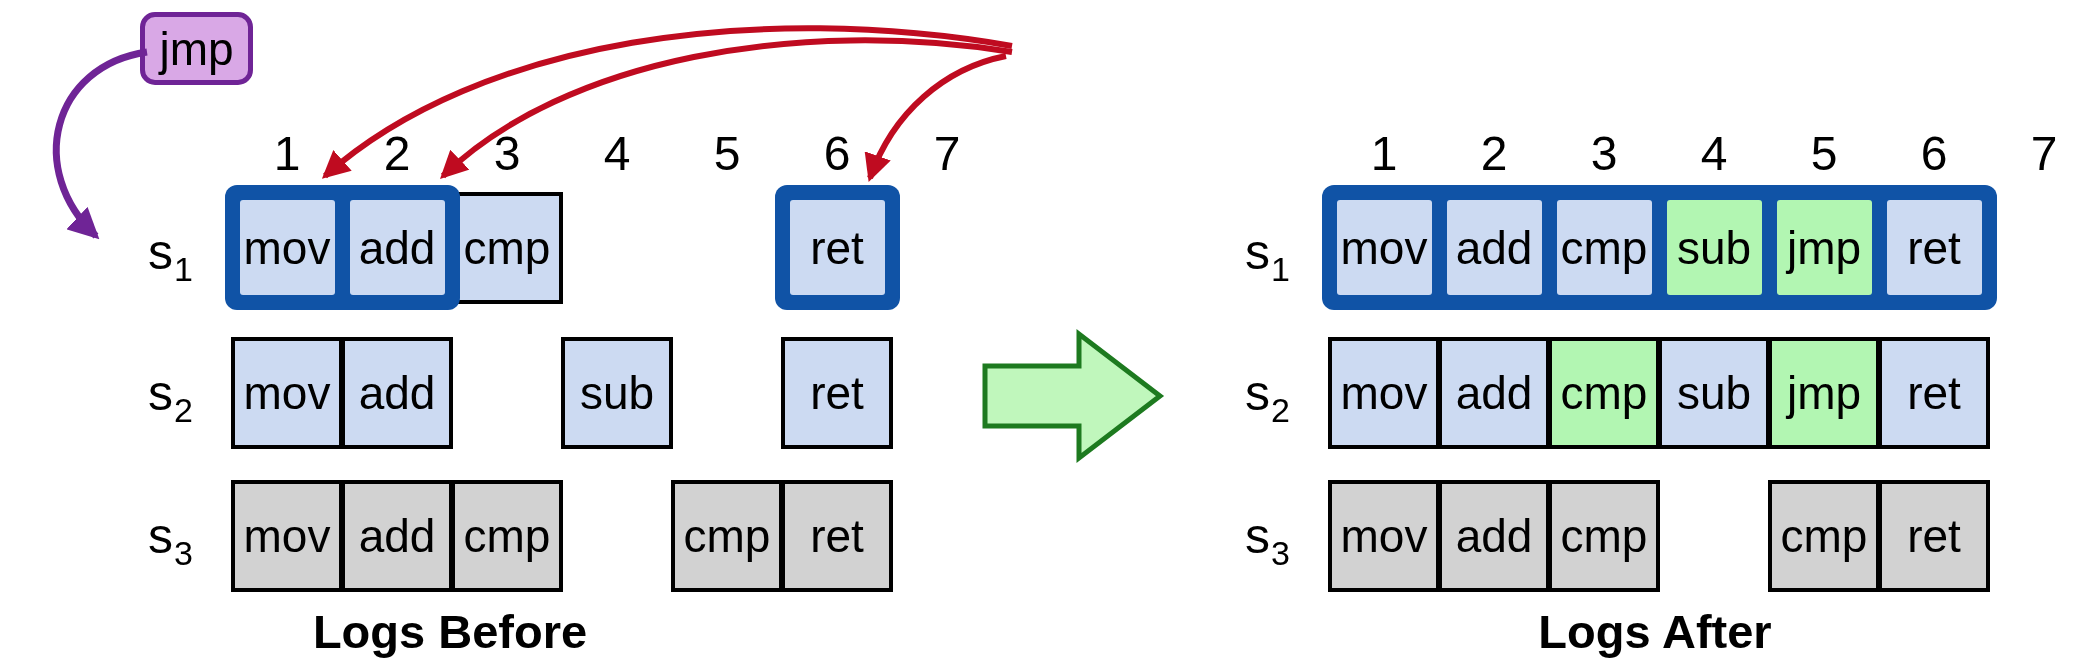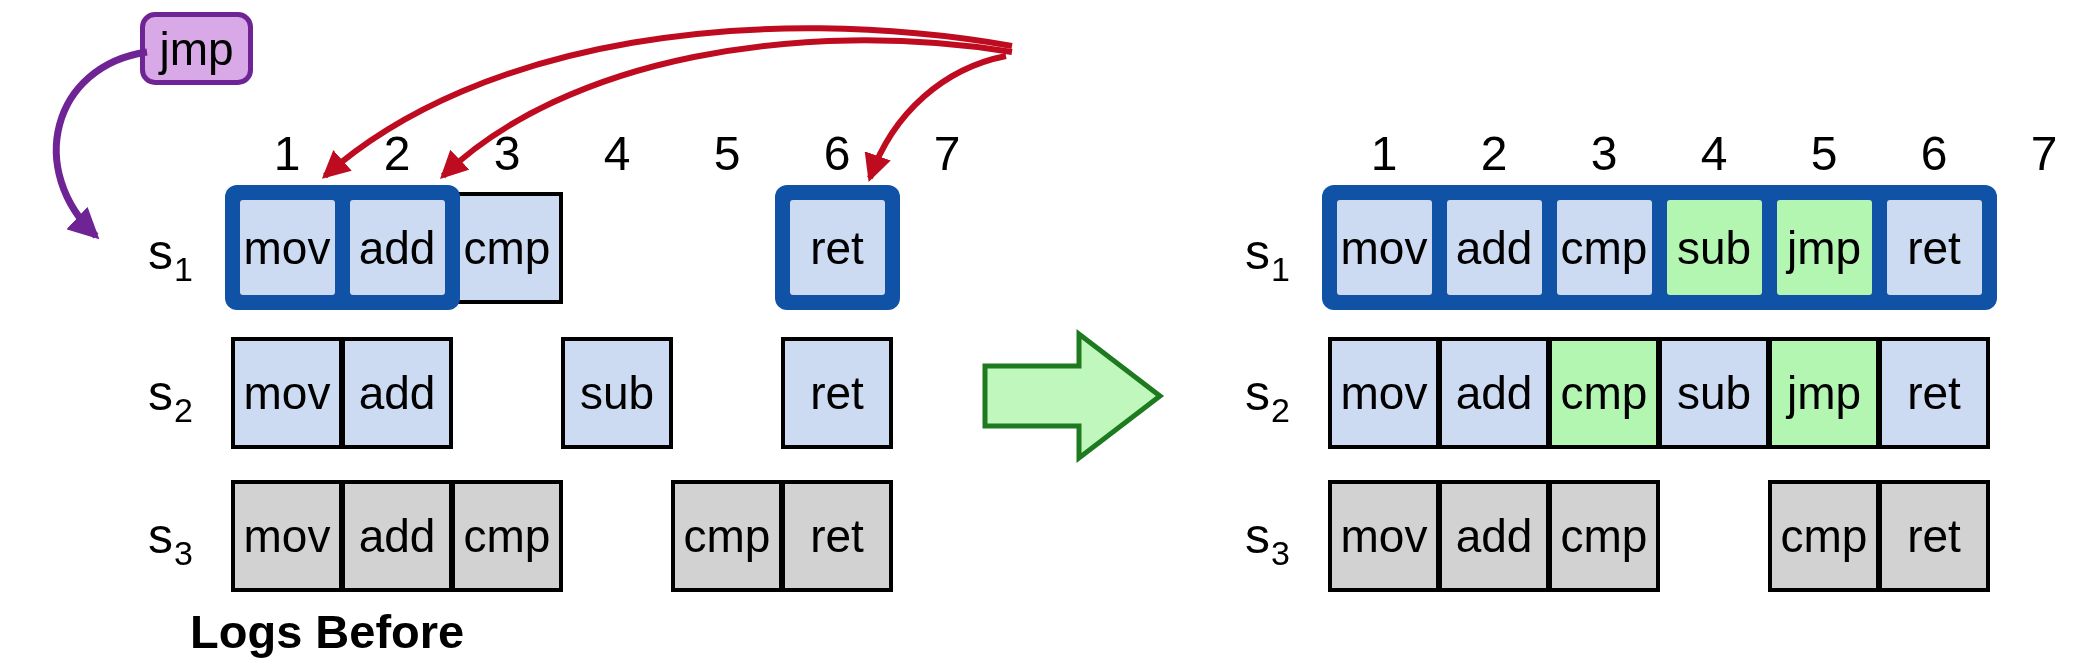--- a/index.html
+++ b/index.html
@@ -17,21 +17,21 @@
     position:absolute;display:flex;align-items:center;justify-content:center;
     font-size:46px;z-index:3;border-radius:3px;
   }
   .fill-blue{background:var(--cell-blue);}
   .fill-green{background:var(--cell-green);}
   .fill-gray{background:var(--cell-gray);}
   .chosen-group{position:absolute;background:var(--chosen-blue);border-radius:12px;z-index:2;}
   .col-num{position:absolute;width:110px;text-align:center;font-size:48px;z-index:1;}
   .row-label{position:absolute;width:130px;height:80px;line-height:80px;text-align:right;font-size:50px;z-index:1;}
   .row-label .sublab{font-size:34px;position:relative;top:12px;left:1px;}
-  .caption{position:absolute;width:520px;text-align:left;font-size:47px;font-weight:bold;z-index:1;}
+  .caption{position:absolute;width:520px;text-align:center;font-size:47px;font-weight:bold;z-index:1;}
   .caption-before{left:190px;top:604px;}
   .caption-after{left:1395px;top:604px;}
   .jmp-node{
     position:absolute;left:140px;top:12px;width:113px;height:73px;box-sizing:border-box;
     background:var(--purple-fill);border:5px solid var(--purple-stroke);border-radius:15px;
     display:flex;align-items:center;justify-content:center;font-size:46px;z-index:1;
   }
   .known-chosen{position:absolute;left:1026px;top:31px;font-size:50px;color:var(--red);z-index:1;white-space:nowrap;}
 </style>
 </head>
@@ -54,20 +54,21 @@
     <path d="M 1006 56 C 945 68, 893 112, 870 178" fill="none" style="stroke:var(--red)" stroke-width="6" marker-end="url(#red-head)"></path>
     <polygon points="985,366 1079,366 1079,334 1160,396 1079,458 1079,426 985,426" style="fill:var(--green-arrow-fill);stroke:var(--green-arrow-stroke)" stroke-width="5"></polygon>
   </svg>
 
   <div class="jmp-node">
     <span>jmp</span>
   </div>
 
 
   <div class="caption caption-before">Logs Before</div>
+  <div class="caption caption-after">Logs After</div>
 
 <div class="col-num" style="left: 232px; top: 126px;">1</div>
     <div class="col-num" style="left: 342px; top: 126px;">2</div>
     <div class="col-num" style="left: 452px; top: 126px;">3</div>
     <div class="col-num" style="left: 562px; top: 126px;">4</div>
     <div class="col-num" style="left: 672px; top: 126px;">5</div>
     <div class="col-num" style="left: 782px; top: 126px;">6</div>
     <div class="col-num" style="left: 892px; top: 126px;">7</div>
     <div class="row-label" style="left: 62px; top: 212px;"><span>s</span><span class="sublab">1</span></div>
     <div class="row-label" style="left: 62px; top: 353px;"><span>s</span><span class="sublab">2</span></div>

